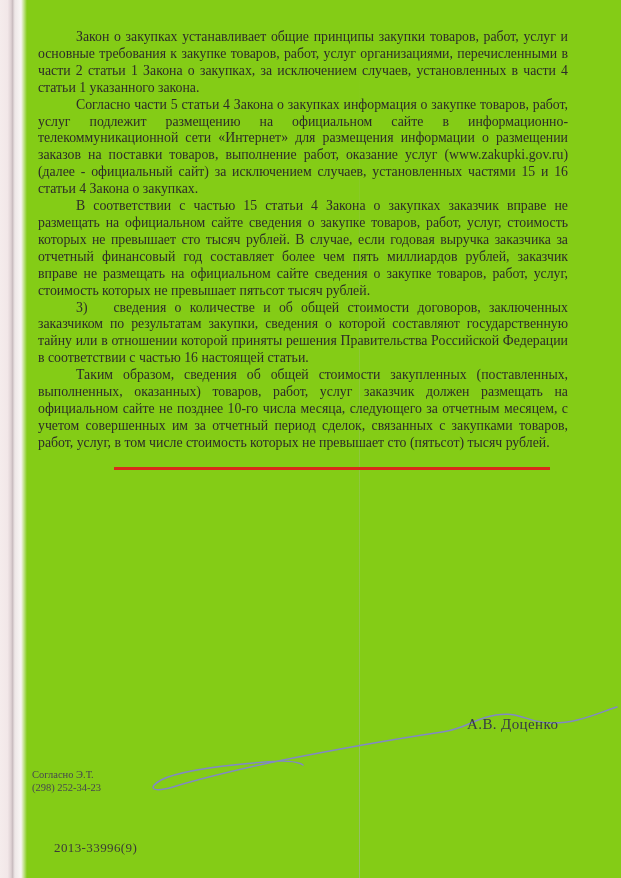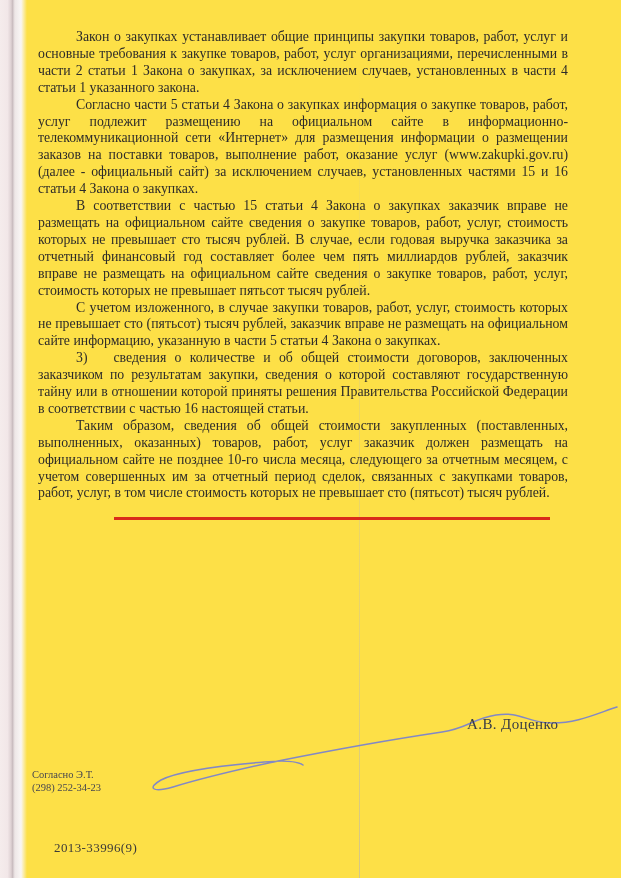--- a/index.html
+++ b/index.html
@@ -1,19 +1,19 @@
 <!DOCTYPE html>
 <html><head>
 <meta charset="utf-8">
 <style>
   html,body { margin:0; padding:0; background:#e9e9e9; }
   .page {
     position:relative;
     width:621px; height:878px;
-    background:#fde047;
+    background:#84cc16;
     overflow:hidden;
     font-family:"Liberation Serif", serif;
     color:#2d2b29;
   }
   
   .scan-edge {
     position:absolute; left:0; top:0; width:27px; height:100%;
     background:linear-gradient(90deg,
       #f5ecec 0%, #f2e7e8 28%, #ded1d3 41%, #c9bcbf 46%,
       #eee7e7 55%, #f9f6f5 78%, rgba(252,251,250,0) 100%);
@@ -62,21 +62,20 @@
 
 <div class="page">
 
   <div class="scan-edge"></div>
   <div class="fold-line"></div>
 
   <div class="content">
     <p>Закон о закупках устанавливает общие принципы закупки товаров, работ, услуг и основные требования к закупке товаров, работ, услуг организациями, перечисленными в части 2 статьи 1 Закона о закупках, за исключением случаев, установленных в части 4 статьи 1 указанного закона.</p>
     <p>Согласно части 5 статьи 4 Закона о закупках информация о закупке товаров, работ, услуг подлежит размещению на официальном сайте в информационно-телекоммуникационной сети «Интернет» для размещения информации о размещении заказов на поставки товаров, выполнение работ, оказание услуг (www.zakupki.gov.ru) (далее - официальный сайт) за исключением случаев, установленных частями 15 и 16 статьи 4 Закона о закупках.</p>
     <p>В соответствии с частью 15 статьи 4 Закона о закупках заказчик вправе не размещать на официальном сайте сведения о закупке товаров, работ, услуг, стоимость которых не превышает сто тысяч рублей. В случае, если годовая выручка заказчика за отчетный финансовый год составляет более чем пять миллиардов рублей, заказчик вправе не размещать на официальном сайте сведения о закупке товаров, работ, услуг, стоимость которых не превышает пятьсот тысяч рублей.</p>
-    <p>С учетом изложенного, в случае закупки товаров, работ, услуг, стоимость которых не превышает сто (пятьсот) тысяч рублей, заказчик вправе не размещать на официальном сайте информацию, указанную в части 5 статьи 4 Закона о закупках.</p>
 
 
 
     <p class="li"><span class="li-num">3)</span><span class="li-gap"></span><span class="li-text">сведения о количестве и об общей стоимости договоров, заключенных заказчиком по результатам закупки, сведения о которой составляют государственную тайну или в отношении которой приняты решения Правительства Российской Федерации в соответствии с частью 16 настоящей статьи.</span></p>
 
     <p class="closing"><span>Таким образом, сведения об общей стоимости закупленных (поставленных, выполненных, оказанных) товаров, работ, услуг заказчик должен размещать на официальном сайте не позднее 10-го числа месяца, следующего за отчетным месяцем, с учетом совершенных им за отчетный период сделок, связанных с закупками товаров, работ, услуг, </span><span class="red-underline">в том числе стоимость которых не превышает сто (пятьсот) тысяч рублей.</span></p>
   </div>
 
   <svg class="signature-svg" viewBox="0 0 621 878">
     <path d="M 617 707

